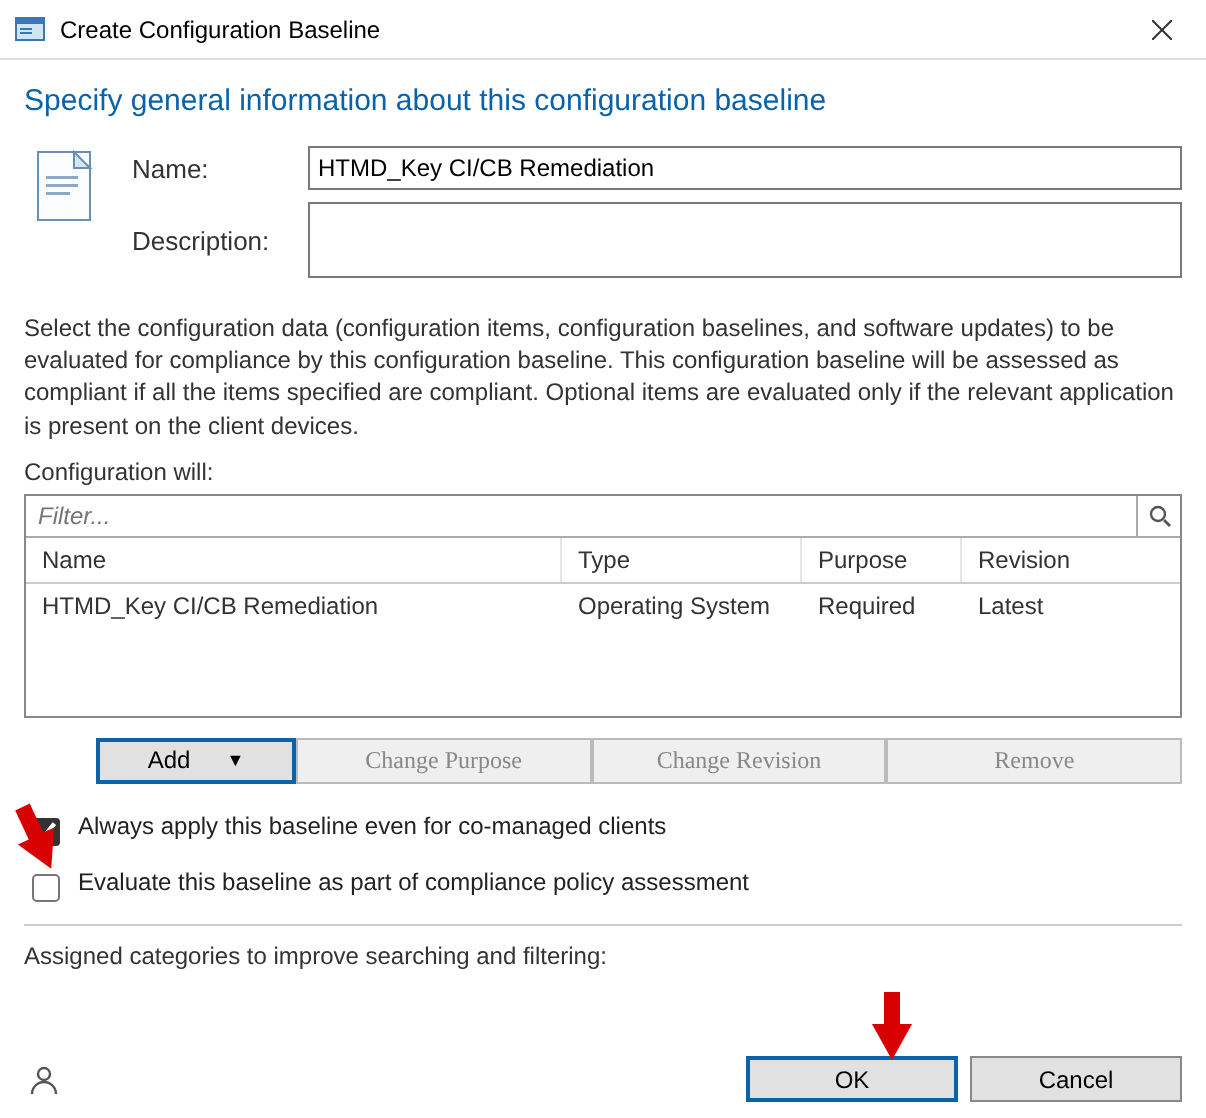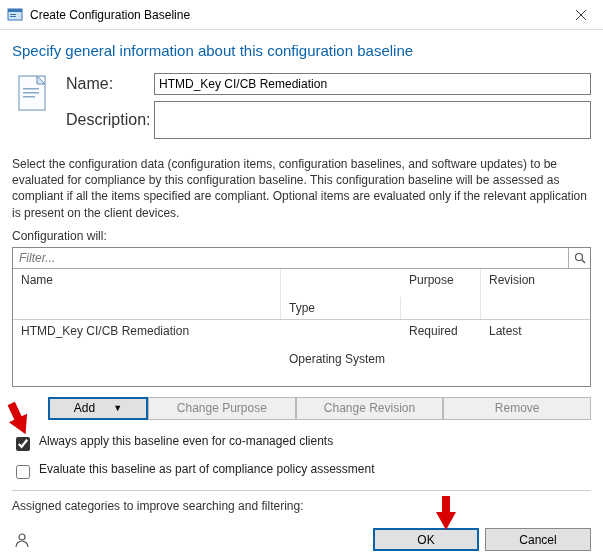--- a/index.html
+++ b/index.html
@@ -7,46 +7,46 @@
   .titlebar { height: 30px; display: flex; align-items: center; border-bottom: 1px solid #ddd; padding: 0 0 0 6px; }
   .titlebar .icon { width: 18px; height: 18px; margin-right: 6px; display:flex; align-items:center; justify-content:center;}
   .titlebar .title { flex: 1; font-size: 12px; color: #000; }
   .titlebar .close { width: 44px; height: 30px; display: flex; align-items:center; justify-content: center; font-size: 15px; color:#333; }
   .content { padding: 6px 12px 0 12px; }
   .heading { color: #0a62a9; font-size: 15px; margin: 6px 0 14px 0; }
   .formrow { display: flex; align-items: flex-start; margin-bottom: 6px; }
   .formrow .doc-icon { width: 36px; height: 36px; margin-right: 14px; margin-left: 4px; margin-top: 2px; display:flex; align-items:center; justify-content:center;}
   .formrow .fields { flex: 1; }
   .fieldline { display: flex; align-items: center; margin-bottom: 6px; }
-  .fieldline label { width: 88px; font-size: 16px; color:#333; }
+  .fieldline label { width: 88px; font-size: 13px; color:#333; }
   .fieldline input[type=text] { flex:1; height: 22px; border:1px solid #7a7a7a; padding: 0 4px; font-size:12px; }
   .fieldline textarea { flex:1; height: 38px; border:1px solid #7a7a7a; padding: 2px 4px; font-size:12px; resize:none; overflow-y:scroll; }
   .instruct { font-size: 12px; color:#333; margin: 11px 0 8px 0; line-height: 1.35; position:relative; }
   .watermark { position:absolute; right:0; bottom:-6px; font-family: Arial Black, Arial; font-weight:900; text-align:right; line-height:0.9; }
   .watermark .w1{ font-size:10px; color:#333; letter-spacing:0.5px;}
   .watermark .w2{ font-size:14px; color:#333; border:2px solid #333; border-left:none; padding:0 2px 0 0; display:inline-block;}
   .watermark .w3{ font-size:14px; color:#333; letter-spacing:1px;}
   .cfglabel { font-size:12px; margin-bottom:4px; margin-top:4px;}
   .grid { border:1px solid #888; }
   .filterrow { display:flex; align-items:center; border-bottom:1px solid #aaa; background:#fff; }
   .filterrow input { flex:1; border:none; height:20px; padding:0 6px; font-size:12px; color:#666; font-style:italic; outline:none;}
   .filterrow .search { width:22px; height:20px; border-left:1px solid #aaa; display:flex; align-items:center; justify-content:center; color:#555;}
   .colhead { display:flex; background:#fff; border-bottom:1px solid #ccc; }
   .colhead div { padding:4px 8px; font-size:12px; color:#333; border-right:1px solid #e5e5e5;}
-  .c1{ flex: 0 0 268px;} .c2{ flex:0 0 120px;margin-top:28px;} .c3{ flex:0 0 80px;} .c4{ flex:1;}
+  .c1{ flex: 0 0 268px;} .c2{ flex:0 0 120px;} .c3{ flex:0 0 80px;} .c4{ flex:1;}
   .colhead .c4{ border-right:none;}
   .datarow { display:flex; }
   .datarow div { padding:4px 8px; font-size:12px; color:#333; }
   .gridbody { height: 66px; background:#fff; }
   .btnrow { display:flex; margin-top:10px;padding-left:36px; }
   .btnrow button { height:23px; font-size:12px; border:1px solid #888; background:#e1e1e1; padding:0; }
   .btnrow button:disabled { color:#888; background:#efefef; border-color:#bbb;}
   .btn-add { width:100px; border:2px solid #0a62a9 !important; display:flex; align-items:center; justify-content:center; background:#e1e1e1;}
   .btn-add .caret { margin-left: 18px; font-size:9px;}
-  .btn-mid { flex:1; }
+  .btn-mid { flex:1;font-family:Liberation Serif, serif; }
   .checks { margin-top:14px; }
   .checks label { display:flex; align-items:flex-start; font-size:12px; margin-bottom:8px; gap:6px; color:#222;}
   .checks input { width:14px; height:14px; accent-color:#333; }
   hr.sep { border:none; border-top:1px solid #ccc; margin:8px 0 8px 0;}
   .catlabel { font-size:12px; color:#333; margin-bottom:8px;}
   .footer { position:absolute; bottom:8px; left:12px; right:12px; display:flex; align-items:center; }
   .footer .lefticon { width:20px; height:20px; display:flex; align-items:center; justify-content:center;}
   .footer .spacer { flex:1; }
   .footer button { width:106px; height:23px; font-size:12px; border:1px solid #888; background:#e1e1e1; margin-left:6px;}
   .footer button.default { border:2px solid #0a62a9; }

